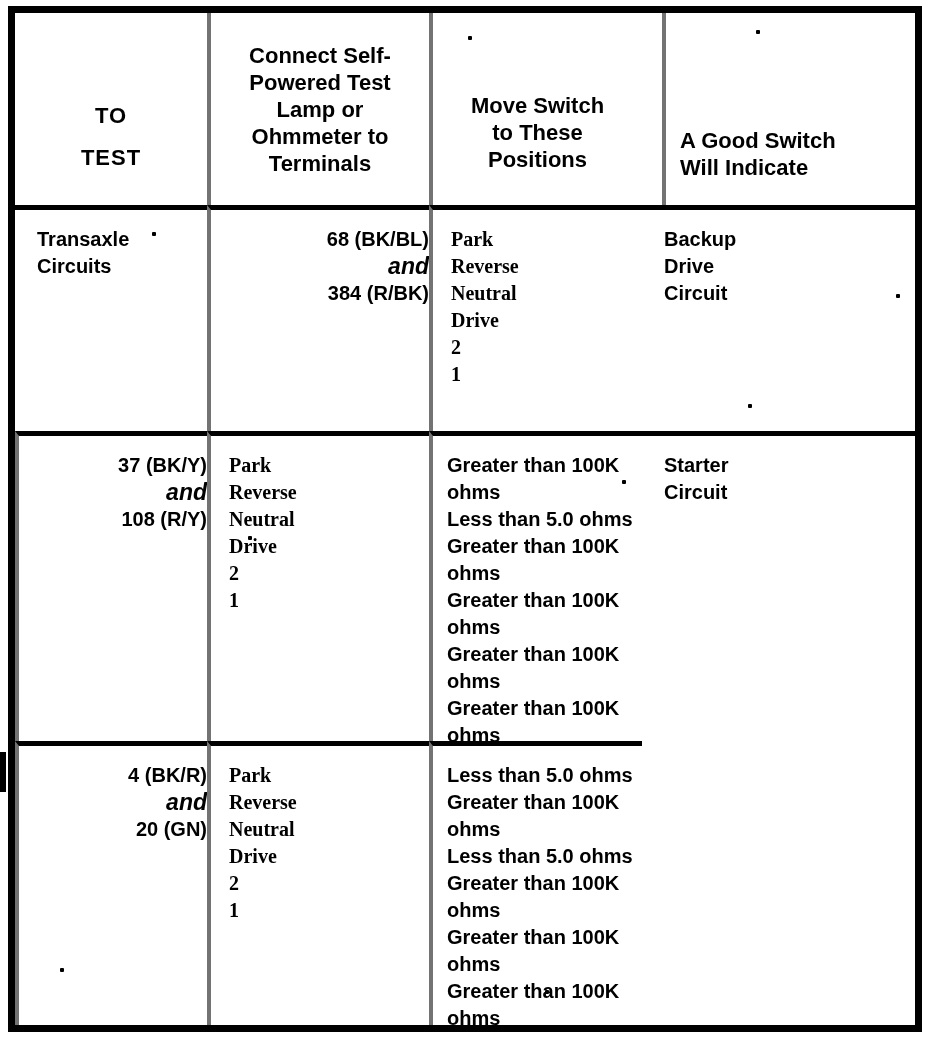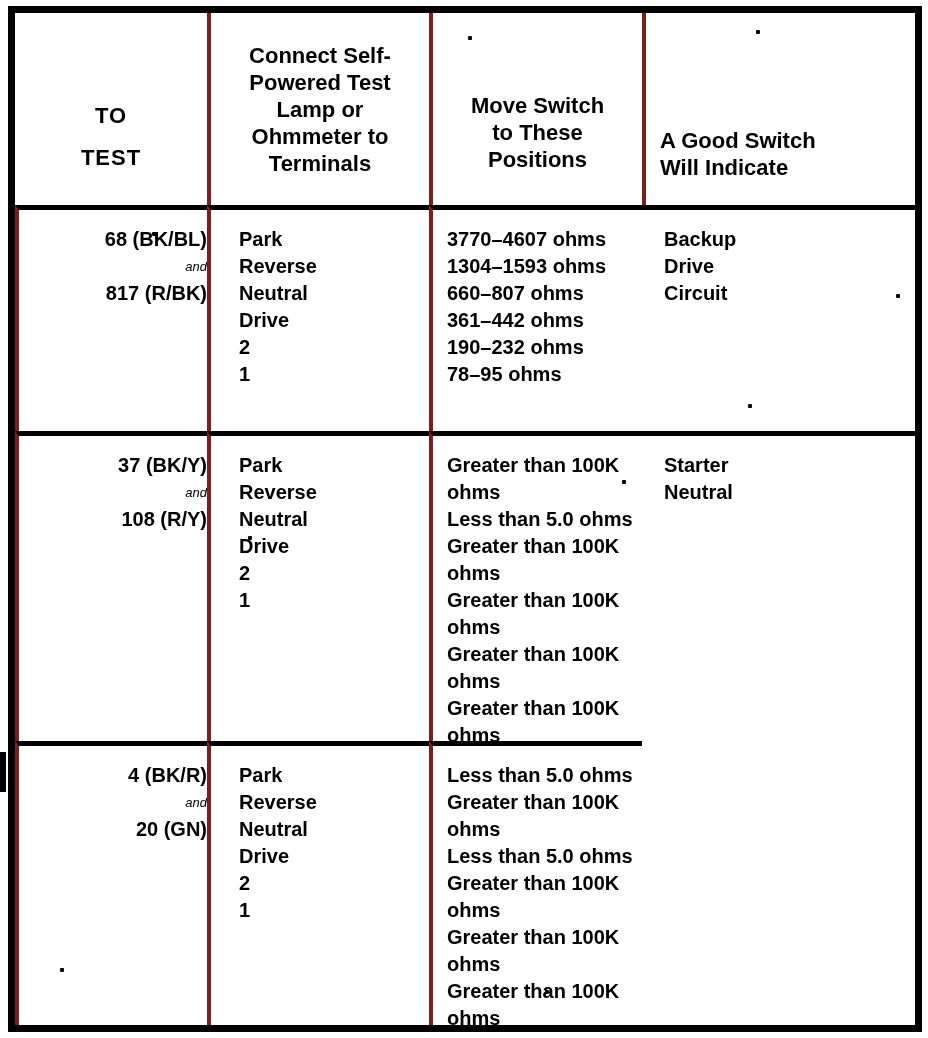--- a/index.html
+++ b/index.html
@@ -23,55 +23,55 @@
     display: grid;
     grid-template-columns: 192px 222px 213px 1fr;
     grid-template-rows: 192px 226px 310px 1fr;
   }
   .cell {
     box-sizing: border-box;
     display: flex;
     flex-direction: column;
     overflow: hidden;
   }
-  .bl { border-left: 4px solid #7f1d1d; }
+  .bl { border-left: 4px solid #737373; }
   .bt { border-top: 5px solid #000; }
 
   
   .hdr {
     font-weight: bold;
     font-size: 22px;
     line-height: 27px;
     text-align: center;
     justify-content: center;
     align-items: center;
     white-space: pre-line;
   }
   .hdr-totest {
     font-size: 22px;
     line-height: 42px;
     justify-content: flex-end;
     padding-bottom: 26px;
     letter-spacing: 1px;
   }
   .hdr-move { justify-content: flex-end; padding-bottom: 32px; }
-  .hdr-good { justify-content: flex-end; padding-bottom: 24px; text-align: left; align-items: flex-start; padding-left: 14px; }
+  .hdr-good { justify-content: flex-end; padding-bottom: 24px; text-align: left; align-items: flex-start; padding-left: 14px; margin-left: 20px; }
 
   
   .body-cell {
     font-weight: bold;
     font-size: 20px;
     line-height: 27px;
     padding-top: 16px;
     white-space: pre-line;
   }
   .c-totest  { padding-left: 22px; }
   .c-term    { text-align: center; align-items: flex-end; }
-  .c-term .conj { font-style: italic; font-weight: normal; font-size: 13px; }
-  .c-pos     { padding-left: 28px; }
+  .c-term .conj { font-style: italic; font-weight: bold; font-size: 23px; }
+  .c-pos     { padding-left: 18px; font-family: Liberation Serif, serif; }
   .c-ind     { padding-left: 14px; }
 
   
   .artifact { position: absolute; background: #000; }
   .dot { width: 4px; height: 4px; border-radius: 1px; }
 </style>
 </head>
 <body>
 
 <div id="page">
@@ -83,37 +83,33 @@
 Powered Test
 Lamp or
 Ohmmeter to
 Terminals</div>
     <div class="cell hdr hdr-move bl">Move Switch
 to These
 Positions</div>
     <div class="cell hdr hdr-good bl">A Good Switch
 Will Indicate</div>
 
+    <div class="cell body-cell c-totest bt">Transaxle
+Circuits</div>
     <div class="cell body-cell c-term bl bt">
       <span>68 (BK/BL)</span>
       <span class="conj">and</span>
-      <span>817 (R/BK)</span>
+      <span>384 (R/BK)</span>
     </div>
     <div class="cell body-cell c-pos bl bt">Park
 Reverse
 Neutral
 Drive
 2
 1</div>
-    <div class="cell body-cell c-ind bl bt">3770–4607 ohms
-1304–1593 ohms
-660–807 ohms
-361–442 ohms
-190–232 ohms
-78–95 ohms</div>
 
     <div class="cell body-cell c-totest bt">Backup
 Drive
 Circuit</div>
     <div class="cell body-cell c-term bl bt">
       <span>37 (BK/Y)</span>
       <span class="conj">and</span>
       <span>108 (R/Y)</span>
     </div>
     <div class="cell body-cell c-pos bl bt">Park
@@ -123,21 +119,21 @@
 2
 1</div>
     <div class="cell body-cell c-ind bl bt">Greater than 100K ohms
 Less than 5.0 ohms
 Greater than 100K ohms
 Greater than 100K ohms
 Greater than 100K ohms
 Greater than 100K ohms</div>
 
     <div class="cell body-cell c-totest bt">Starter
-Neutral</div>
+Circuit</div>
     <div class="cell body-cell c-term bl bt">
       <span>4 (BK/R)</span>
       <span class="conj">and</span>
       <span>20 (GN)</span>
     </div>
     <div class="cell body-cell c-pos bl bt">Park
 Reverse
 Neutral
 Drive
 2

